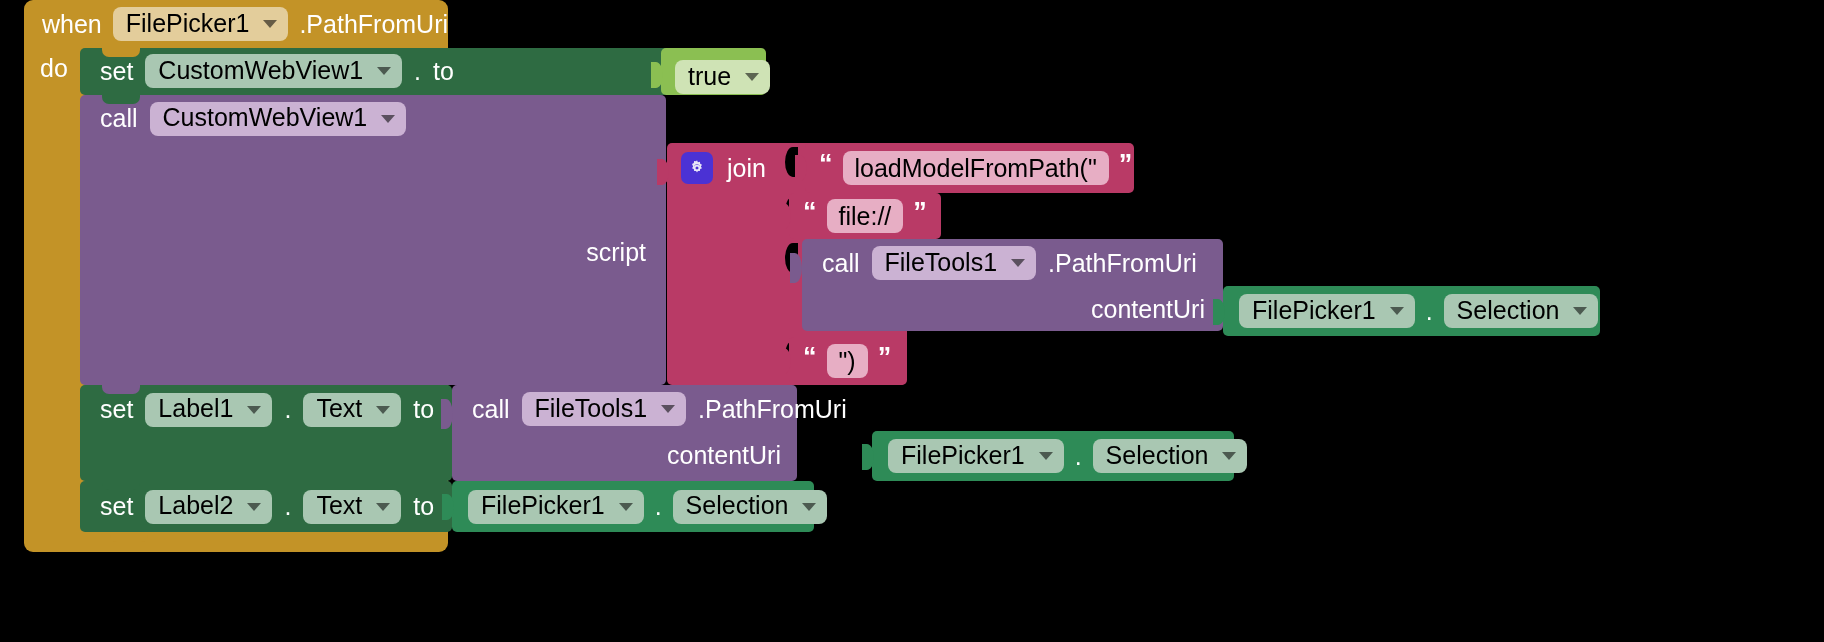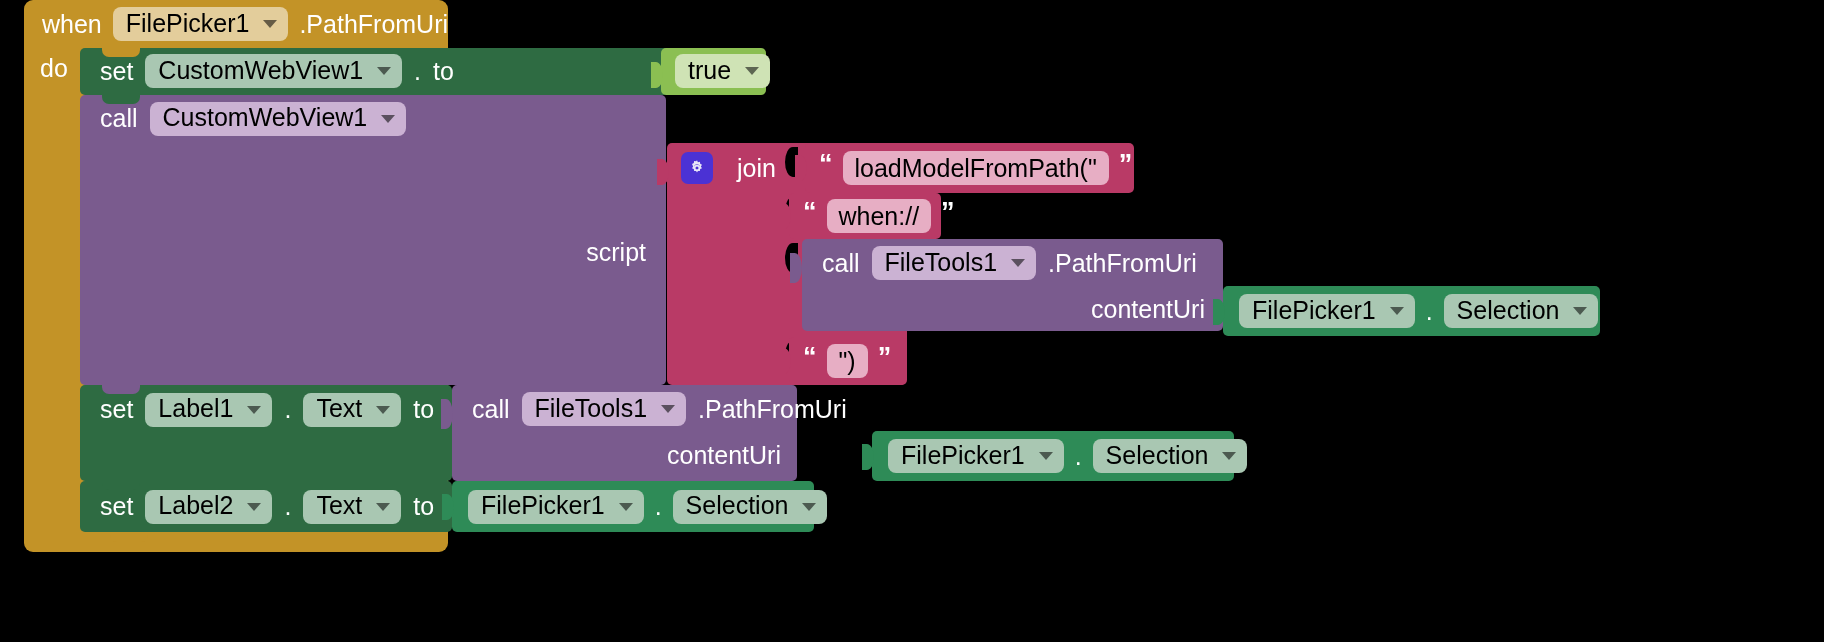--- a/index.html
+++ b/index.html
@@ -67,36 +67,36 @@
     left:64px;top:48px;width:589px;height:47px;background:#2e6b42;border-radius:5px;
   }
   #set-fileaccess .notch{background:#c39327;}
   #set-fileaccess .row{padding-left:20px;gap:12px;}
 
   
   #true-blk{
     left:645px;top:48px;width:105px;height:47px;background:#8bbf52;border-radius:5px;
   }
   #true-blk .plug{background:#8bbf52;left:-10px;}
-  #true-blk .row{padding-left:14px;}
+  #true-blk .row{padding-left:14px;align-items:flex-end;}
 
   
   #call-evaljs{
     left:64px;top:95px;width:586px;height:290px;background:#7a5b8e;border-radius:5px;
   }
   #call-evaljs .notch{background:#2e6b42;}
   #call-evaljs .hdr{position:absolute;left:20px;top:0;height:47px;display:flex;align-items:center;gap:12px;}
   #call-evaljs .argrow{position:absolute;right:20px;top:145px;}
 
   
   #join{
     left:651px;top:143px;width:240px;height:242px;background:#b93a66;border-radius:5px;
   }
   #join .plug{background:#b93a66;left:-10px;top:16px;}
-  #join .hdr{position:absolute;left:14px;top:0;height:50px;display:flex;align-items:center;gap:24px;}
+  #join .hdr{position:absolute;left:14px;top:0;height:50px;display:flex;align-items:center;gap:14px;}
   .gear{
     width:32px;height:32px;border-radius:7px;background:#4b32d4;
     display:flex;align-items:center;justify-content:center;
   }
 
   
   #join-sockets{position:absolute;left:118px;top:0;width:14px;height:242px;}
   #join-sockets .socket{background:#000;left:0;}
 
   
@@ -259,21 +259,21 @@
       <span class="quote">“</span>
       <span class="tfield">loadModelFromPath("</span>
       <span class="quote">”</span>
     </div>
   </div>
 
   <div class="blk" id="s2">
     <div class="plug"></div>
     <div class="row">
       <span class="quote">“</span>
-      <span class="tfield">when://</span>
+      <span class="tfield">file://</span>
       <span class="quote">”</span>
     </div>
   </div>
 
   <div class="blk" id="call-path1">
     <div class="plug"></div>
     <div class="hdr">
       <span class="lbl">call</span>
       <span class="field f-purple">
         <span class="cap">FileTools1</span>

